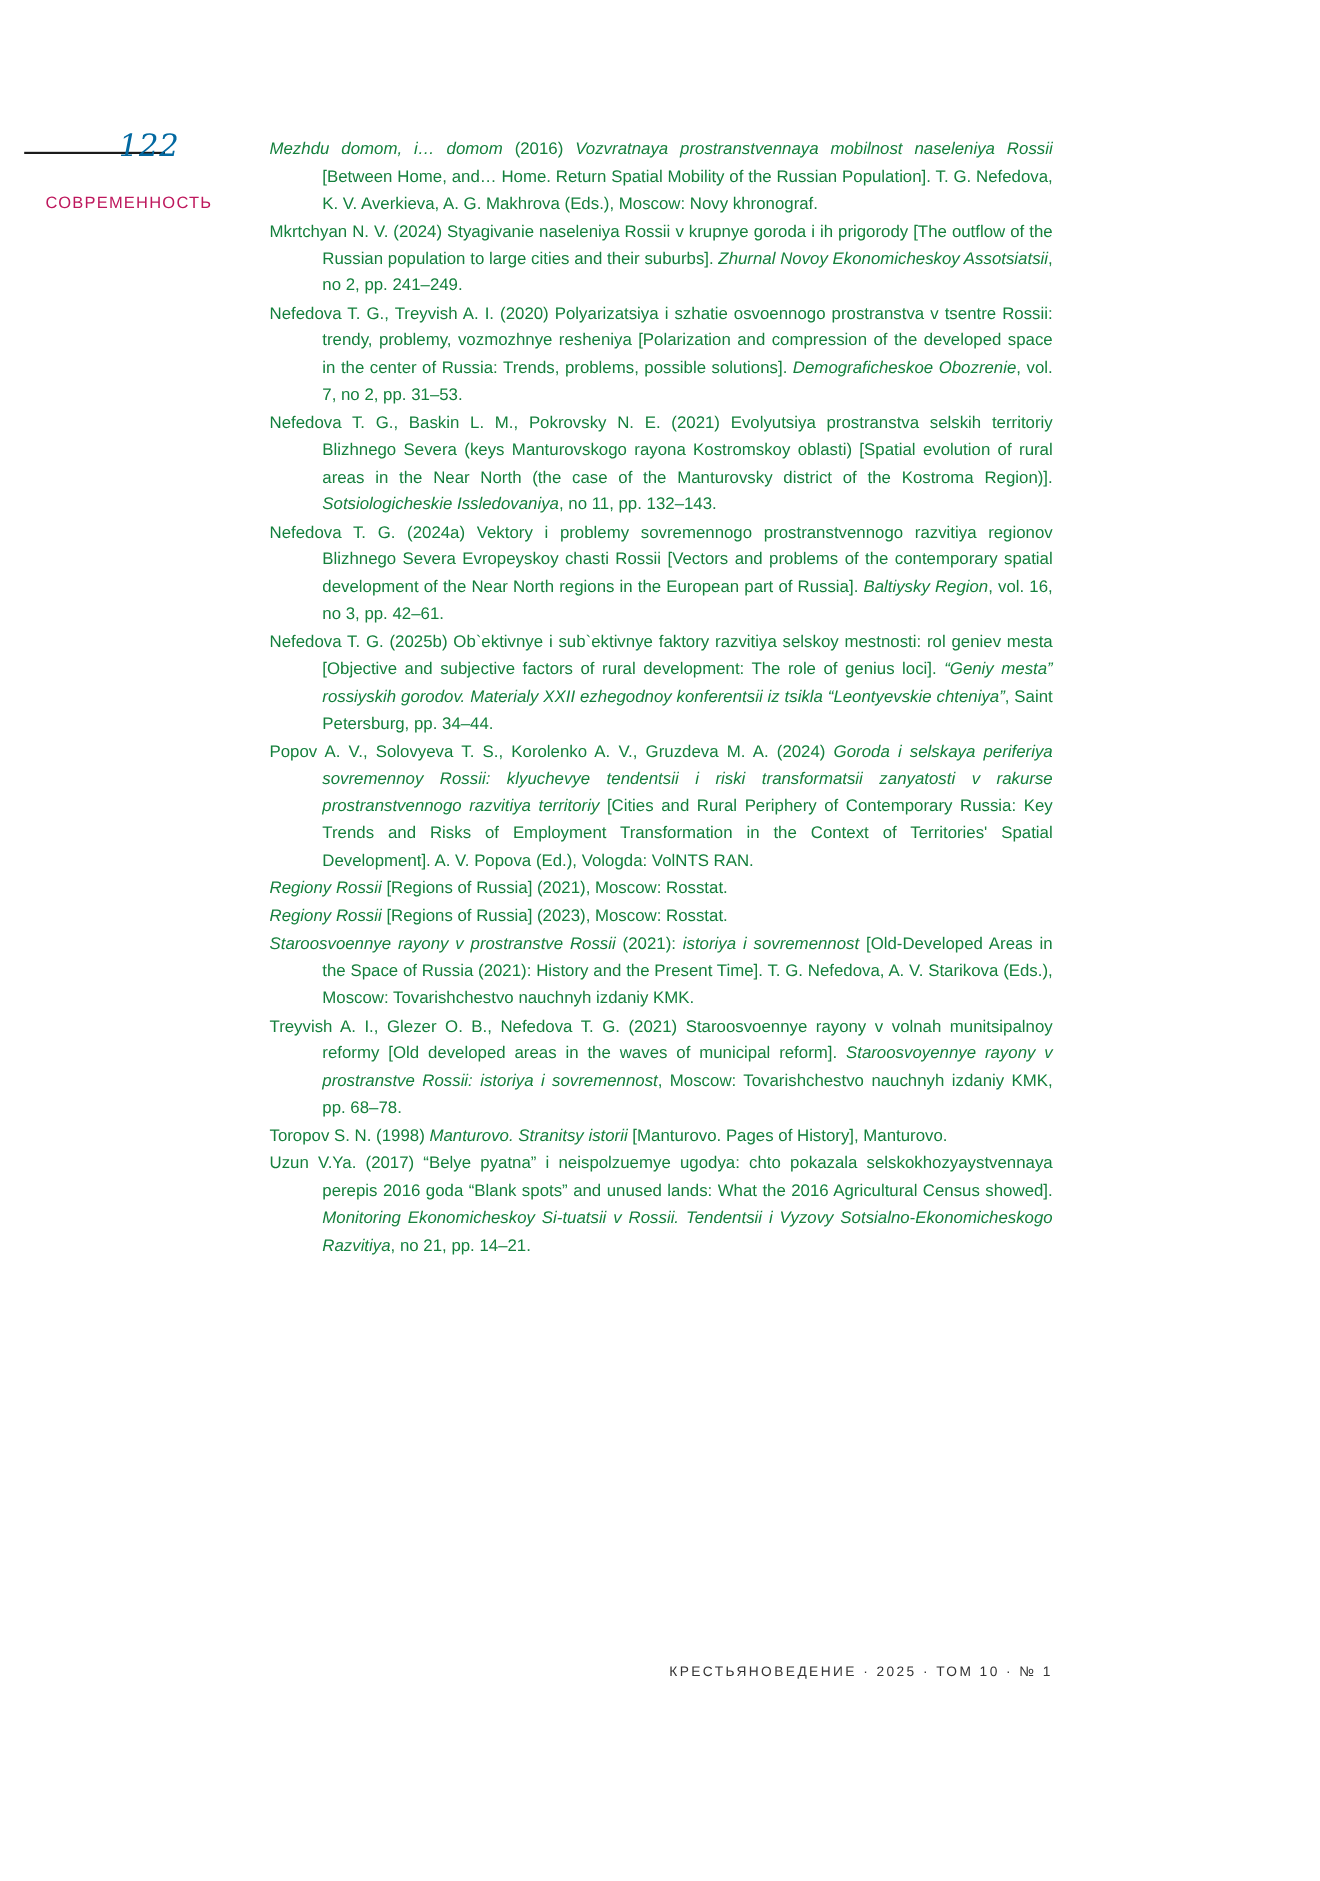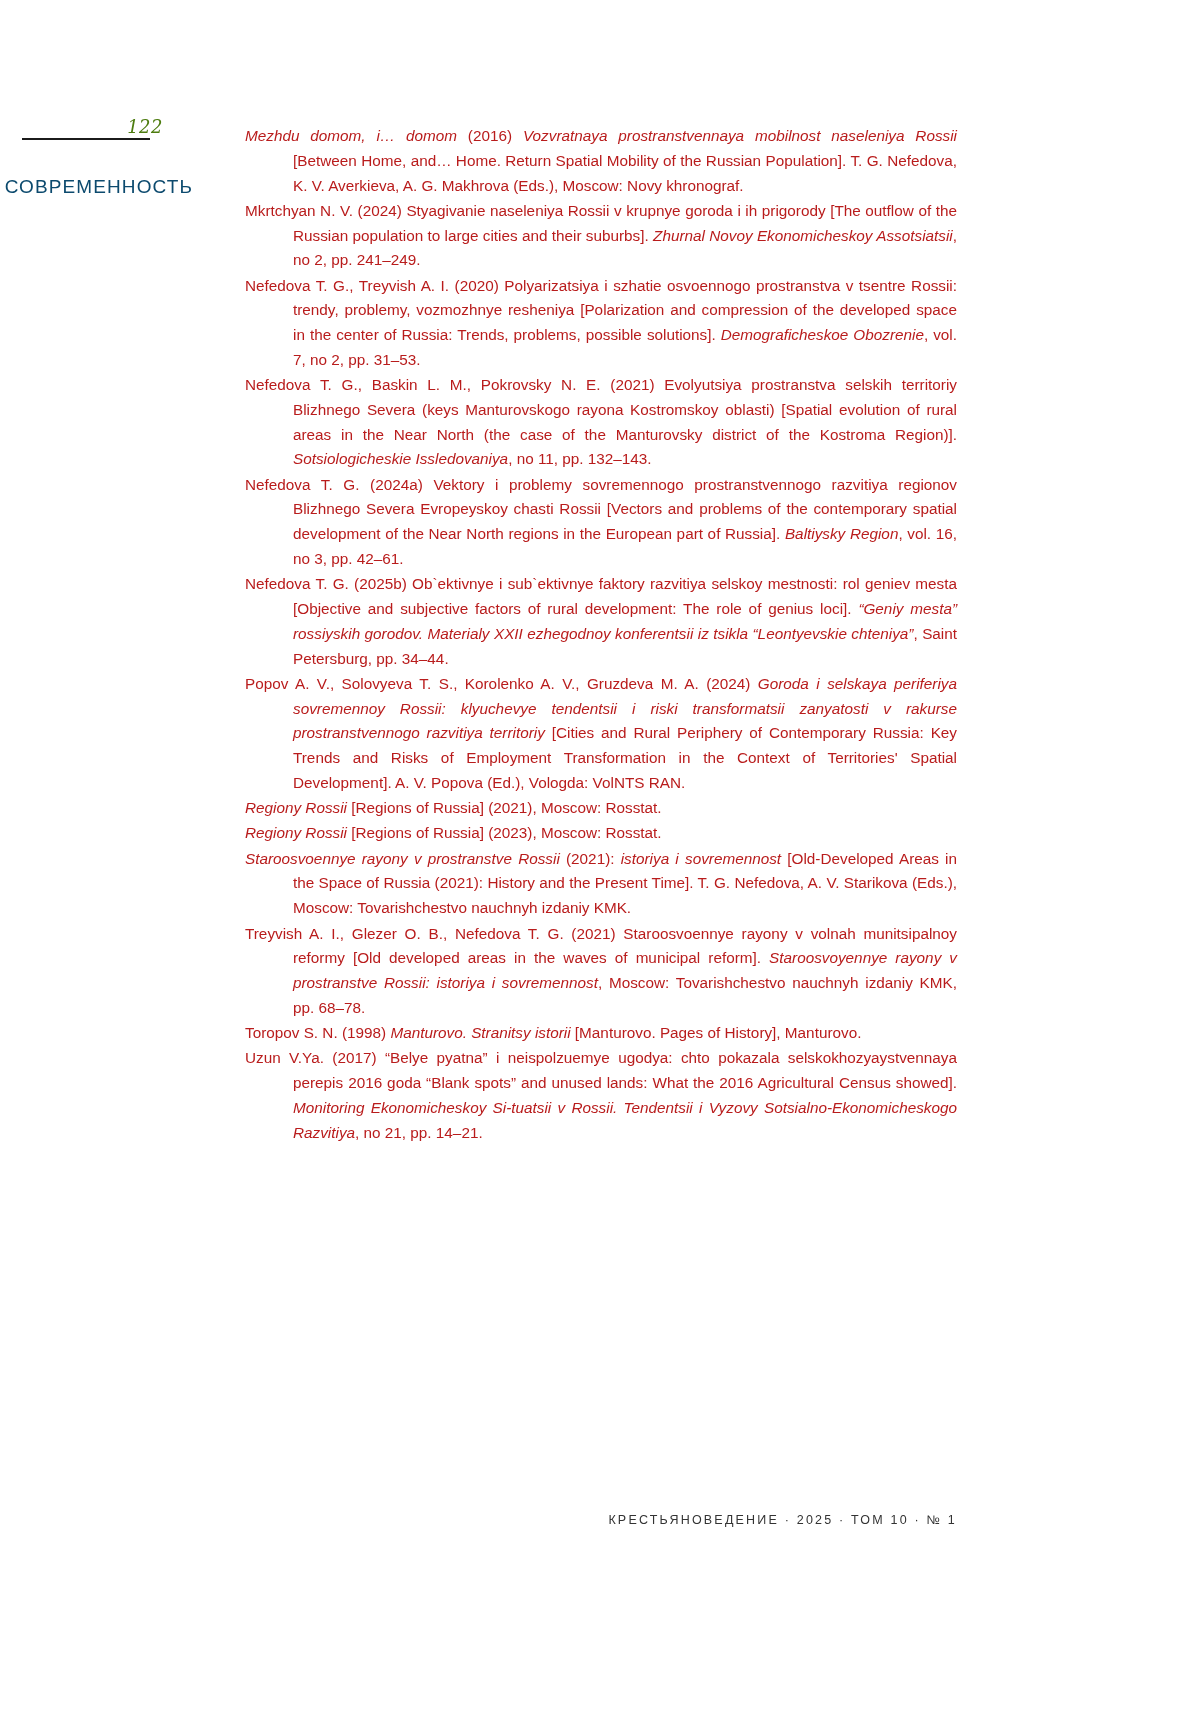--- a/index.html
+++ b/index.html
@@ -36,43 +36,43 @@
     width: 128px;
     height: 2px;
     background: #1b1b1b;
   }
   .page-number {
     position: absolute;
     right: 52px;
     top: -12px;
     font-family: "DejaVu Serif", serif;
     font-style: italic;
-    font-size: 18px;
+    font-size: 28px;
     letter-spacing: 0.5px;
-    color: #4d7c0f;
+    color: #0369a1;
   }
   .section-label {
     position: absolute;
     right: 22px;
     top: 48px;
-    font-size: 19px;
+    font-size: 15px;
     letter-spacing: 1.1px;
-    color: #0c4a6e;
+    color: #be185d;
     white-space: nowrap;
   }
 
   
   .refs {
     position: absolute;
     left: 245px;
     top: 124px;
     width: 712px;
     font-size: 15.3px;
     line-height: 1.62;
-    color: #b91c1c;
+    color: #15803d;
   }
   .ref {
     margin: 0 0 0.5px 0;
     padding-left: 48px;
     text-indent: -48px;
     text-align: justify;
     text-justify: inter-word;
     hyphens: manual;
   }
   .ref i, .ref em {

